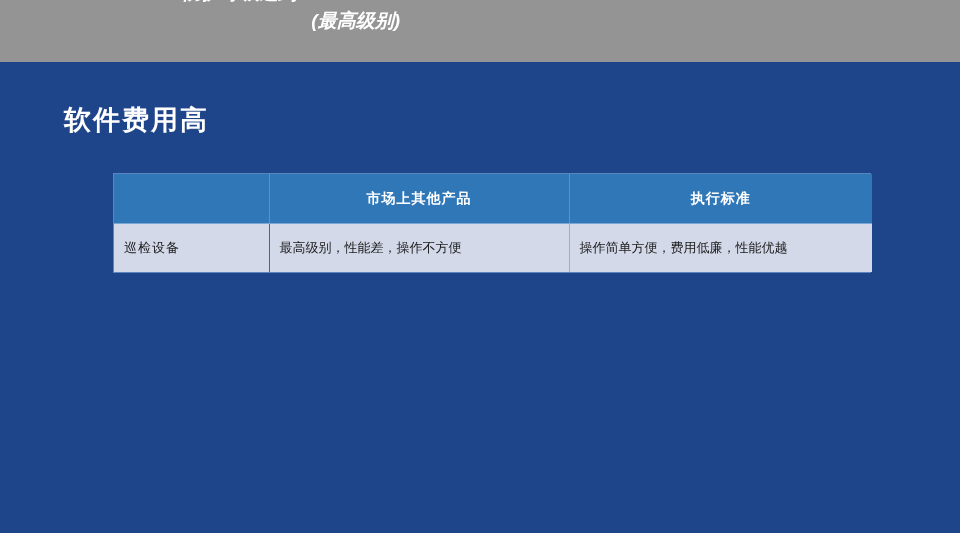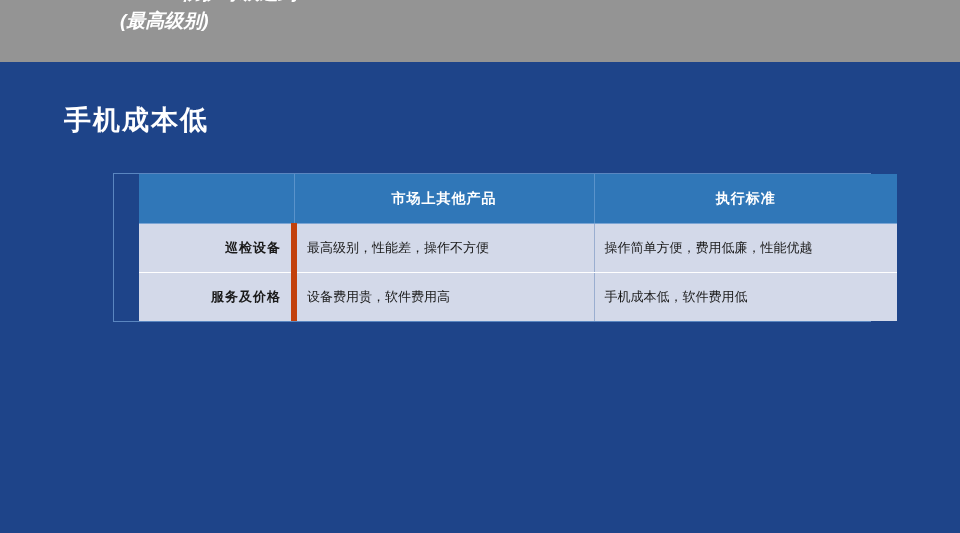--- a/index.html
+++ b/index.html
@@ -36,21 +36,21 @@
     font-style: italic;
     font-weight: bold;
     line-height: 26px;
     white-space: nowrap;
   }
   .top-strip-line2 {
     position: absolute;
     left: 120px;
     top: 8px;
     width: 280px;
-    text-align: left;
+    text-align: right;
     color: #ffffff;
     font-size: 19px;
     font-style: italic;
     font-weight: bold;
     line-height: 26px;
     white-space: nowrap;
   }
 
   
   .slide {
@@ -73,21 +73,20 @@
   }
 
   
   .table-wrap {
     position: absolute;
     left: 113px;
     top: 111px;
     width: 758px;
     border: 1px solid #5a86c0;
     box-sizing: border-box;
-    padding-left: 25px;
   }
   table.cmp {
     width: 100%;
     border-collapse: collapse;
     table-layout: fixed;
   }
   table.cmp col.c-label { width: 155px; }
   table.cmp col.c-other { width: 300px; }
   table.cmp col.c-ours  { width: 303px; }
 
@@ -111,24 +110,24 @@
     border-right: 1px solid #9aaed0;
     border-bottom: 1px solid #ffffff;
     padding: 7px 10px;
     vertical-align: middle;
     line-height: 22px;
   }
   table.cmp tbody td:last-child { border-right: none; }
   table.cmp tbody tr:last-child td { border-bottom: none; }
 
   table.cmp tbody td.label {
-    text-align: right;
-    font-weight: bold;
+    text-align: left;
+    font-weight: normal;
     letter-spacing: 1px;
-    border-right: 6px solid #c2410c;
+    border-right: 1px solid #c2410c;
   }
 
   table.cmp tbody tr.odd  td { background: #d3d9e9; }
   table.cmp tbody tr.even td { background: #e7eaf3; }
 
   table.cmp tbody tr.r1 td { height: 34px; }
   table.cmp tbody tr.r2 td { height: 58px; }
   table.cmp tbody tr.r3 td { height: 48px; }
   table.cmp tbody tr.r4 td { height: 48px; }
   table.cmp tbody tr.r5 td { height: 34px; }
@@ -138,21 +137,21 @@
 </head>
 <body>
 
 <div class="top-strip">
   <div class="top-strip-text">防护等级达到IP68</div>
   <div class="top-strip-line2">(最高级别)</div>
 </div>
 
 <div class="slide">
 
-  <div class="page-title">手机成本低</div>
+  <div class="page-title">软件费用高</div>
 
   <div class="table-wrap">
     <table class="cmp">
       <colgroup>
         <col class="c-label">
         <col class="c-other">
         <col class="c-ours">
       </colgroup>
       <thead>
         <tr>
@@ -165,22 +164,17 @@
 
         <tr class="odd r1">
           <td class="label">巡检设备</td>
           <td>最高级别，性能差，操作不方便</td>
           <td>操作简单方便，费用低廉，性能优越</td>
         </tr>
 
 
 
 
-        <tr class="odd r5">
-          <td class="label">服务及价格</td>
-          <td>设备费用贵，软件费用高</td>
-          <td>手机成本低，软件费用低</td>
-        </tr>
 
       </tbody>
     </table>
   </div>
 </div>
 
 </body></html>

